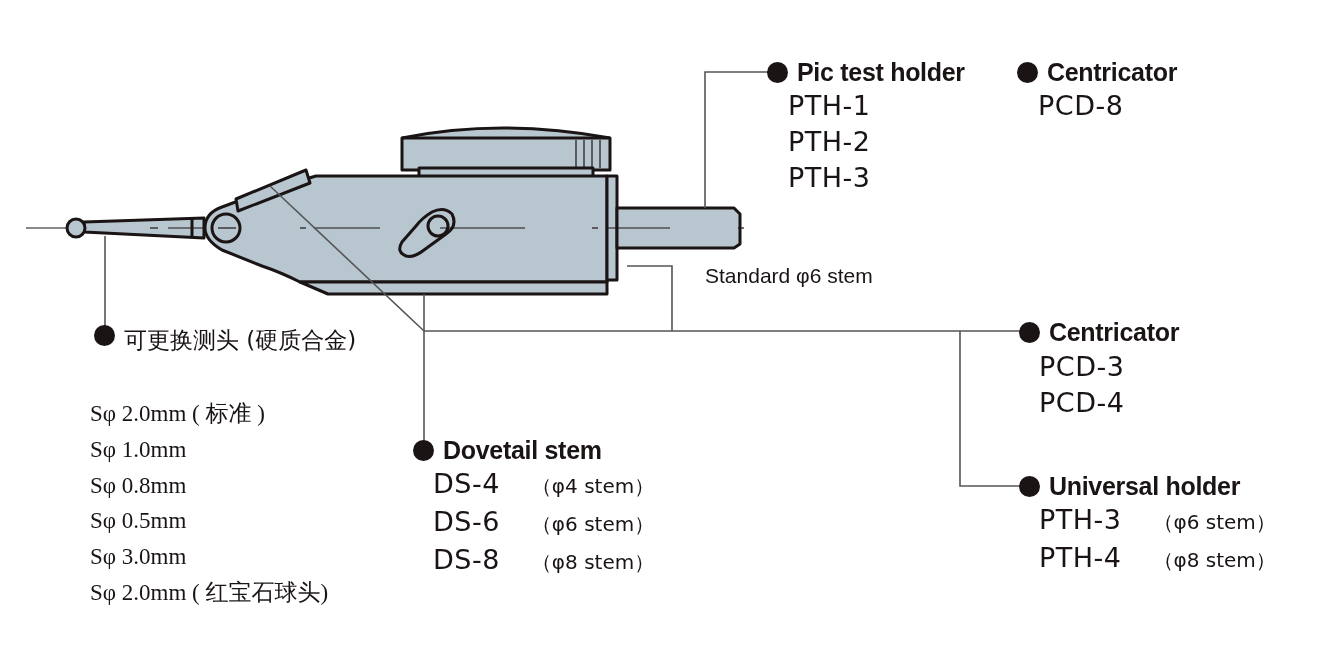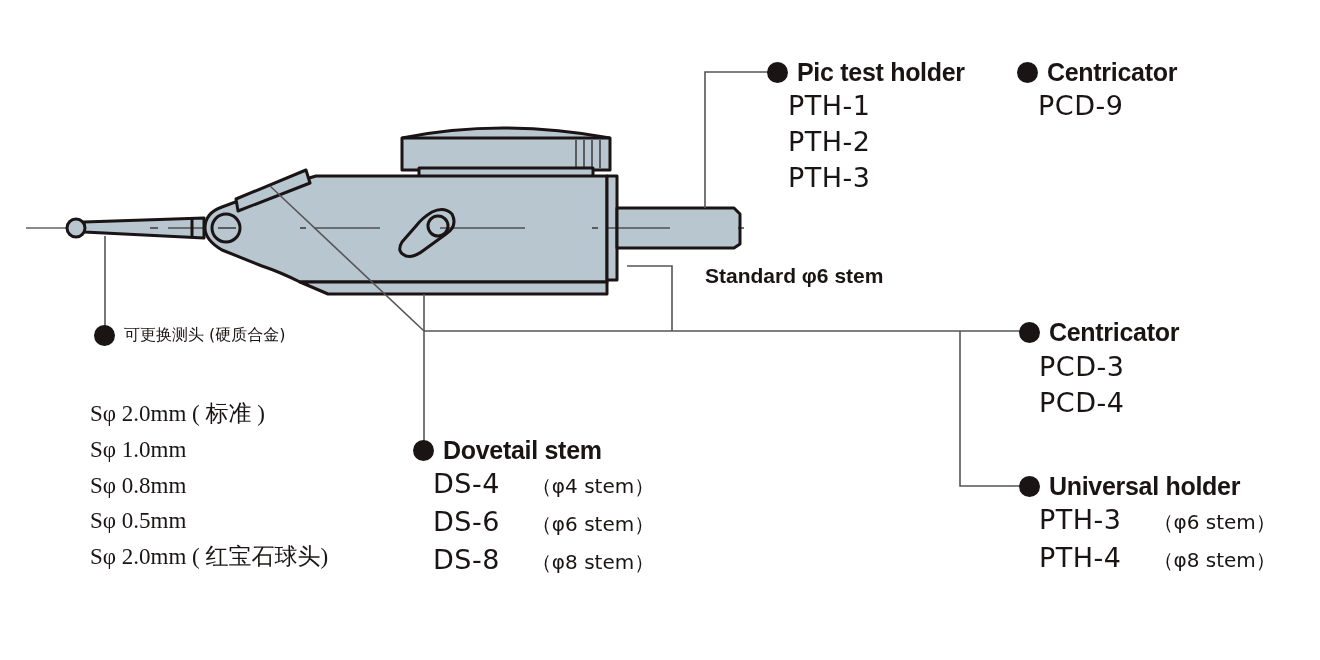--- a/index.html
+++ b/index.html
@@ -4,22 +4,22 @@
 <style>
   html, body { margin: 0; padding: 0; background: #ffffff; }
   body { width: 1320px; height: 660px; position: relative; overflow: hidden; font-family: "DejaVu Sans", sans-serif; color: #1a1414; }
   svg.diagram { position: absolute; left: 0; top: 0; }
   .lbl { position: absolute; white-space: nowrap; }
   .head { font-family: "Liberation Sans", sans-serif; font-weight: bold; font-size: 25px; letter-spacing: -0.3px; display: flex; align-items: center; }
   .bullet { display: inline-block; width: 21px; height: 21px; border-radius: 50%; background: #1a1414; margin-right: 9px; }
   .model { font-family: "DejaVu Sans", sans-serif; font-size: 27px; line-height: 36px; letter-spacing: 0.5px; }
   .model .sub { font-size: 20px; margin-left: 32px; letter-spacing: 0; }
   .tip { font-family: Liberation Serif, serif; font-size: 23px; line-height: 35.8px; }
-  .tiphead { font-family: "DejaVu Sans", sans-serif; font-size: 16px; display: flex; }
-  .note { font-family: "Liberation Sans", sans-serif; font-size: 21px; font-weight: bold; }
+  .tiphead { font-family: "DejaVu Sans", sans-serif; font-size: 23px; display: flex; }
+  .note { font-family: "Liberation Sans", sans-serif; font-size: 21px; }
 </style>
 </head>
 <body>
 
 <svg class="diagram" width="1320" height="660" viewBox="0 0 1320 660">
   <g fill="#b8c6d0" stroke="#1a1414" stroke-width="3" stroke-linejoin="round">
 
     <path d="M402 138 Q500 118 610 138 L610 170 L402 170 Z"></path>
     <line x1="402" y1="138" x2="610" y2="138"></line>
     <rect x="419" y="168" width="174" height="10"></rect>
@@ -82,34 +82,35 @@
   <div>PTH-1</div>
   <div>PTH-2</div>
   <div>PTH-3</div>
 </div>
 
 <div class="lbl head" style="left:1017px; top:58px;">
   <span class="bullet"></span>
   <span>Centricator</span>
 </div>
 <div class="lbl model" style="left:1038px; top:88px;">
-  <div>PCD-9</div>
+  <div>PCD-8</div>
 </div>
 
 <div class="lbl note" style="left:705px; top:264px;">Standard φ6 stem</div>
 
 <div class="lbl tiphead" style="left:94px; top:325px;">
   <span class="bullet"></span>
   <span>可更换测头 (硬质合金)</span>
 </div>
 <div class="lbl tip" style="left:90px; top:396px;">
   <div>Sφ 2.0mm ( 标准 )</div>
   <div>Sφ 1.0mm</div>
   <div>Sφ 0.8mm</div>
   <div>Sφ 0.5mm</div>
+  <div>Sφ 3.0mm</div>
   <div>Sφ 2.0mm ( 红宝石球头)</div>
 </div>
 
 <div class="lbl head" style="left:413px; top:436px;">
   <span class="bullet"></span>
   <span>Dovetail stem</span>
 </div>
 <div class="lbl model" style="left:433px; top:466px;">
   <div><span>DS-4</span><span class="sub">（φ4 stem）</span></div>
   <div><span>DS-6</span><span class="sub">（φ6 stem）</span></div>

